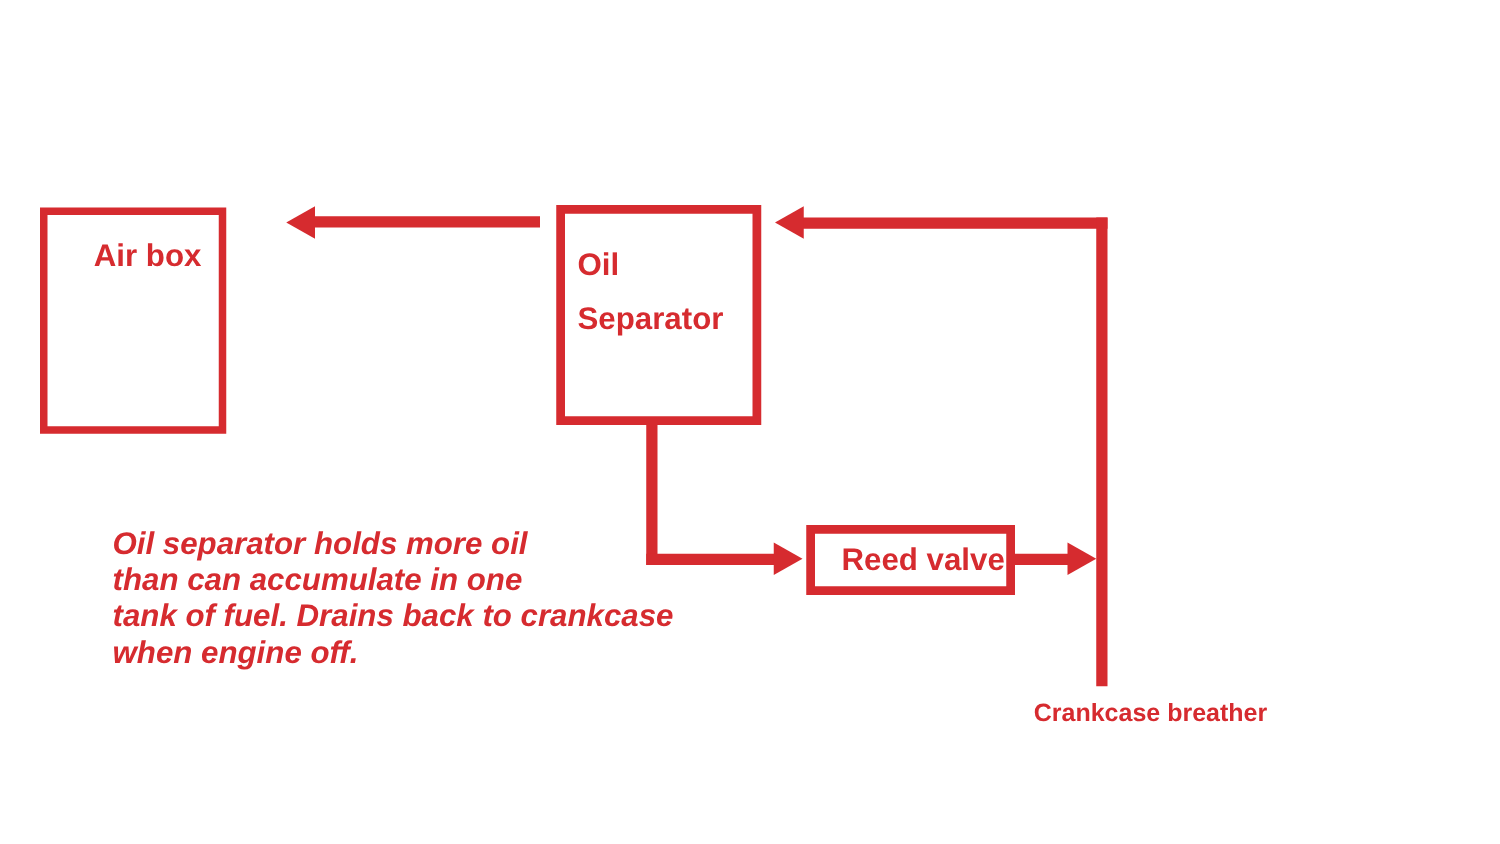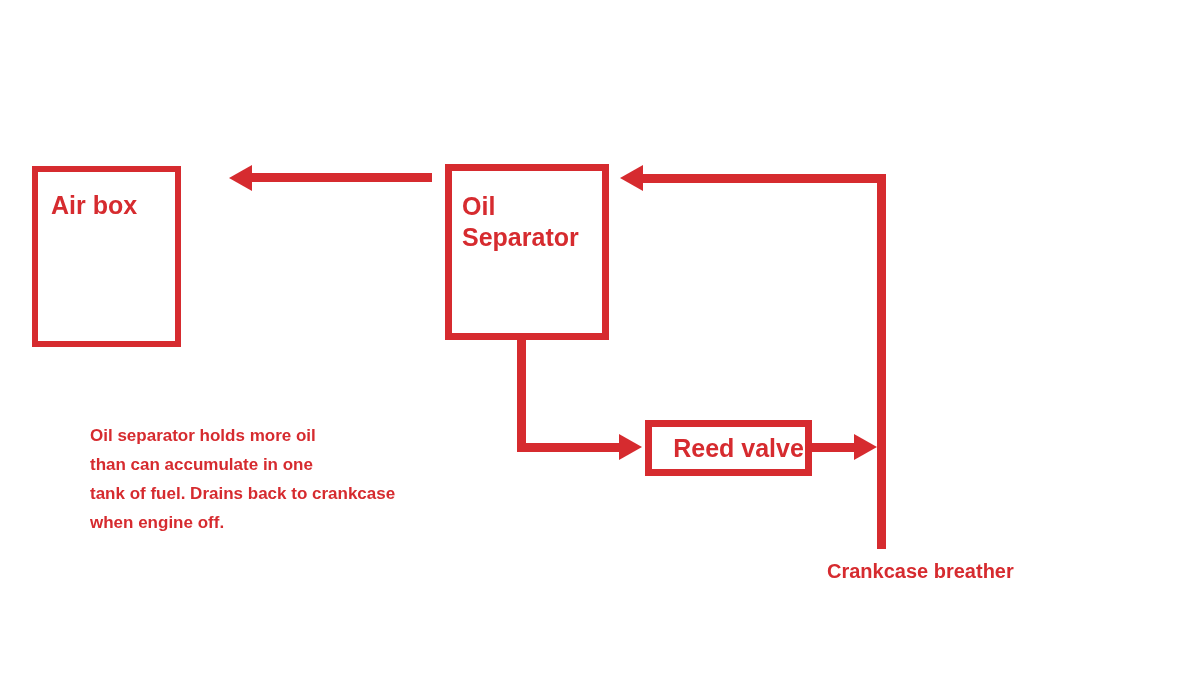--- a/index.html
+++ b/index.html
@@ -16,33 +16,33 @@
     font-family:"Liberation Sans","DejaVu Sans",sans-serif;
     color:var(--red);
   }
   
   .node{
     position:absolute;
     border:7px solid var(--red);
     box-sizing:border-box;
     background:transparent;
   }
-  .node-airbox{left:32px;top:166px;width:149px;height:181px;border-width:6px;}
+  .node-airbox{left:32px;top:166px;width:149px;height:181px;border-width:6px;padding-left:24px;}
   .node-oilsep{left:445px;top:164px;width:164px;height:176px;}
   .node-reed{left:645px;top:420px;width:167px;height:56px;
     display:flex;align-items:center;justify-content:center;}
   .nlabel{
     font-weight:bold;
     font-size:25px;
     line-height:30px;
     color:var(--red);
     display:block;
   }
   .node-airbox .nlabel{padding:18px 0 0 13px;}
-  .node-oilsep .nlabel{padding:20px 0 0 10px;white-space:pre-line;line-height:31px;}
+  .node-oilsep .nlabel{padding:20px 0 0 10px;white-space:pre-line;line-height:43px;}
   .node-reed .nlabel{padding:0;margin-left:20px;}
   
   .shaft{position:absolute;background:var(--red);}
   .shaft-to-airbox      {left:250px;top:173px;width:182px;height:9px;}
   .shaft-to-oilsep      {left:642px;top:174px;width:244px;height:9px;}
   .vline-breather       {left:877px;top:174px;width:9px;height:375px;}
   .vline-oilsep-down    {left:517px;top:340px;width:9px;height:112px;}
   .shaft-to-reed        {left:517px;top:443px;width:103px;height:9px;}
   .shaft-reed-out       {left:812px;top:443px;width:43px;height:9px;}
   
@@ -51,24 +51,25 @@
   .head-right{border-top:13px solid transparent;border-bottom:13px solid transparent;border-left:23px solid var(--red);}
   .head-airbox {left:229px;top:165px;}
   .head-oilsep {left:620px;top:165px;}
   .head-reed-in{left:619px;top:434px;}
   .head-reed-out{left:854px;top:434px;}
   
   .note{
     position:absolute;
     left:90px;top:421px;
     font-weight:bold;
-    font-size:17px;
+    font-size:25px;
     line-height:29px;
     white-space:pre-line;
     color:var(--red);
+    font-style:italic;
   }
   .cblabel{
     position:absolute;
     left:827px;top:560px;
     font-weight:bold;
     font-size:20px;
     color:var(--red);
     white-space:nowrap;
   }
 </style>

